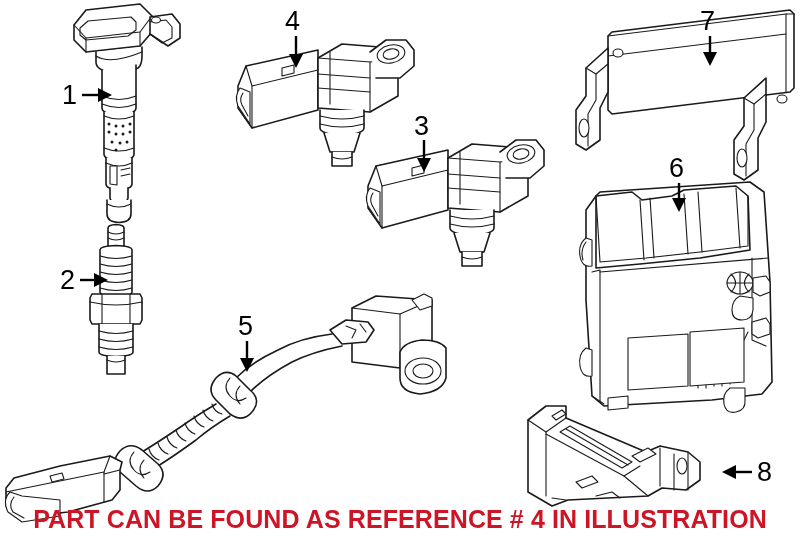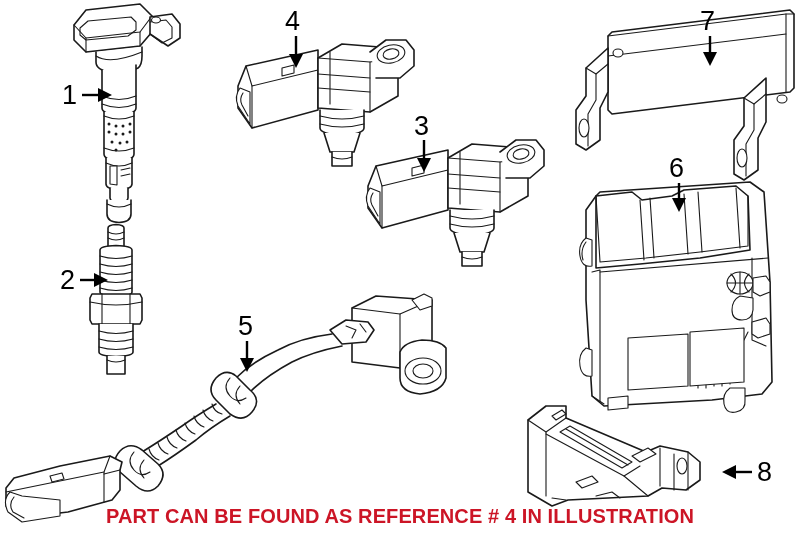--- a/index.html
+++ b/index.html
@@ -78,21 +78,21 @@
     white-space: nowrap;
     user-select: none;
   }
   #footer-note {
     position: absolute;
     left: 0;
     top: 505px;
     width: 800px;
     text-align: center;
     font-family: "Liberation Sans", sans-serif;
-    font-size: 20px;
+    font-size: 25px;
     font-weight: bold;
     letter-spacing: 0.1px;
     white-space: nowrap;
   }
 </style>
 </head>
 <body>
 
 <div id="diagram-root" style="background: rgb(255, 255, 255);">
 

